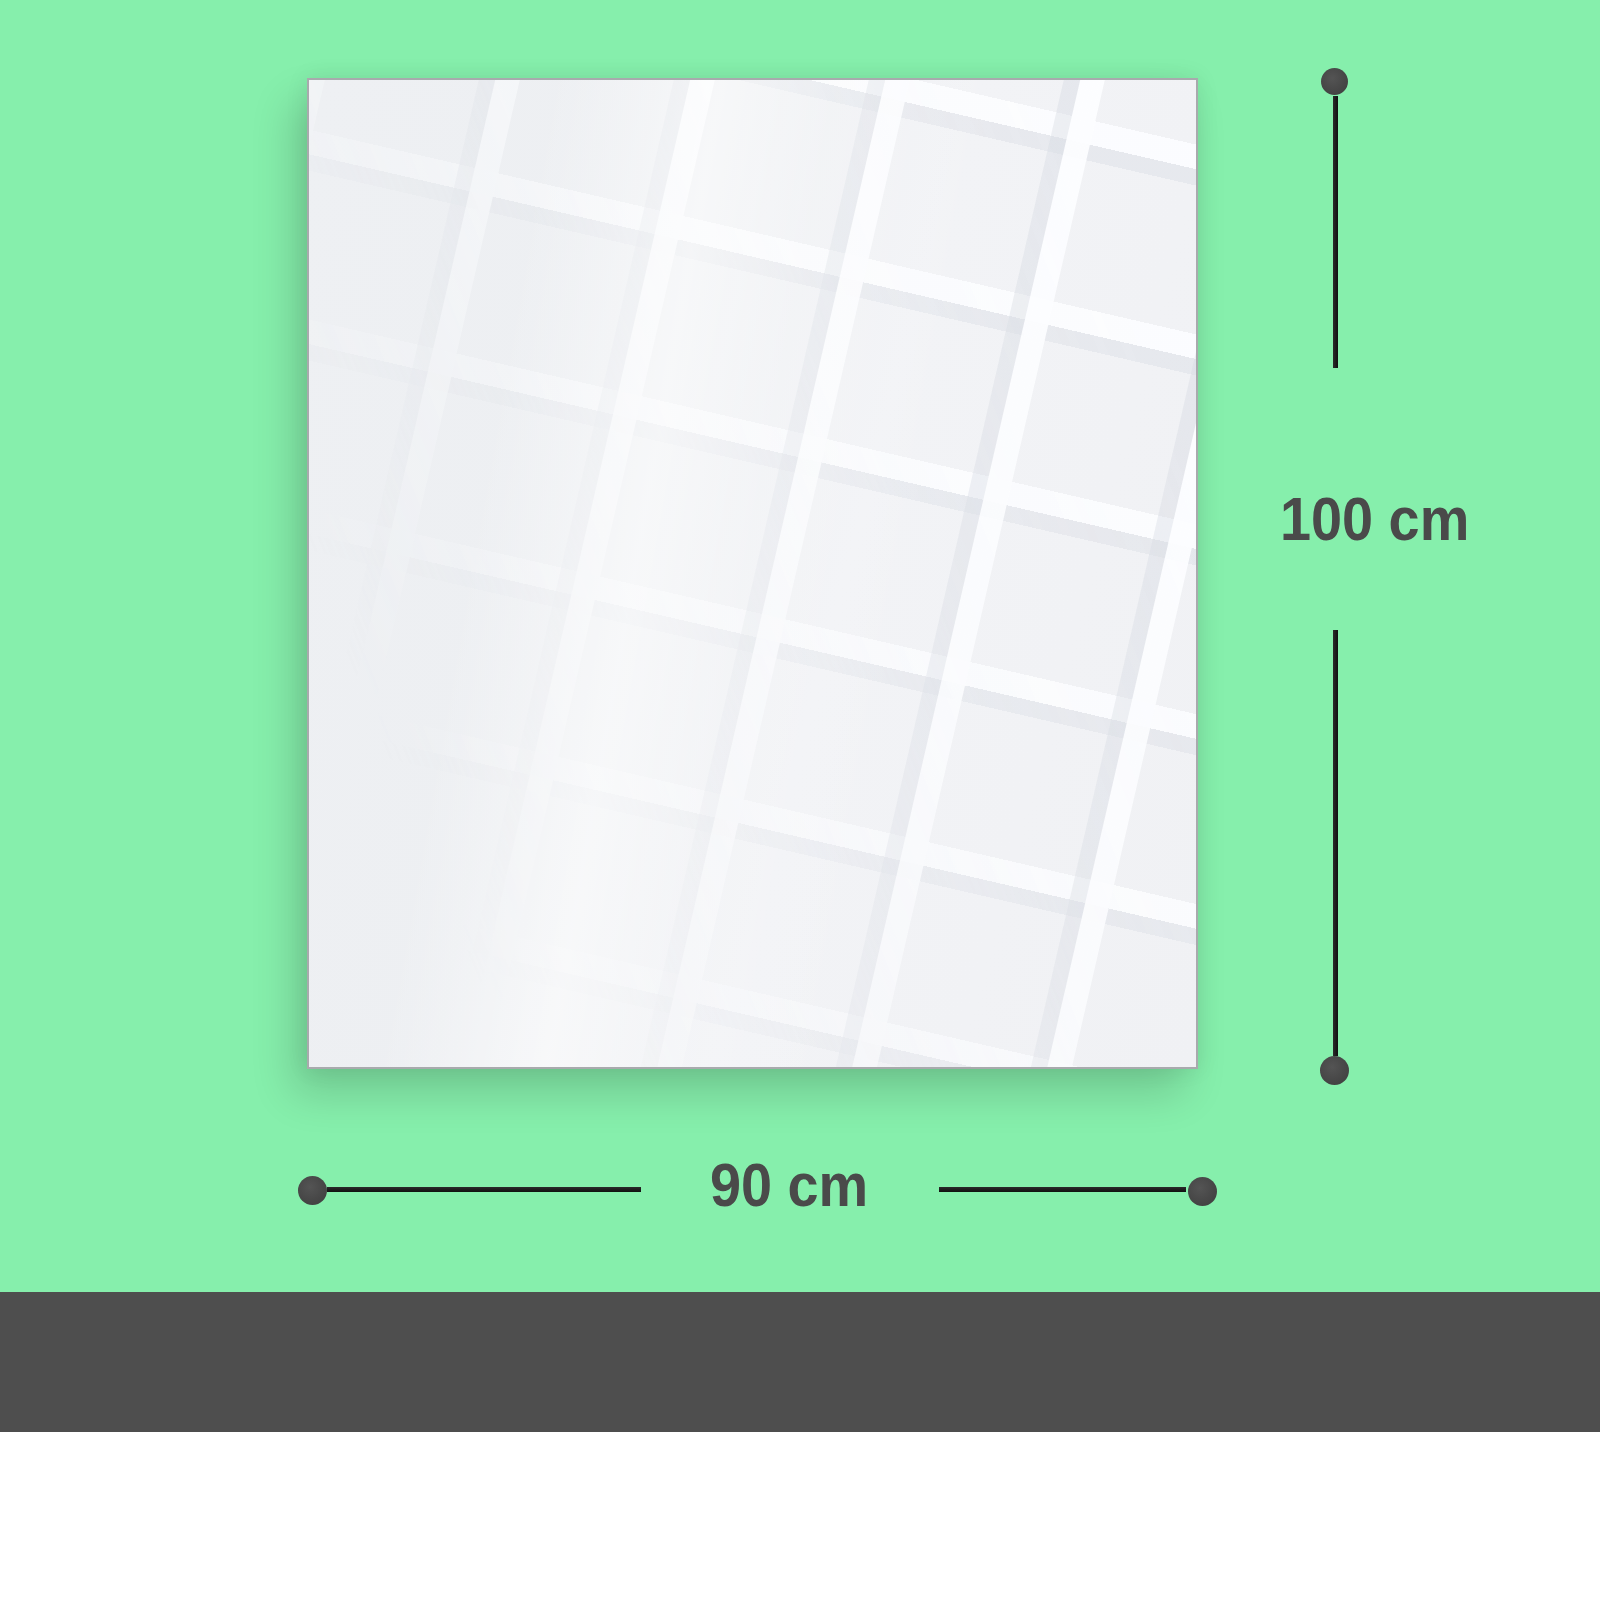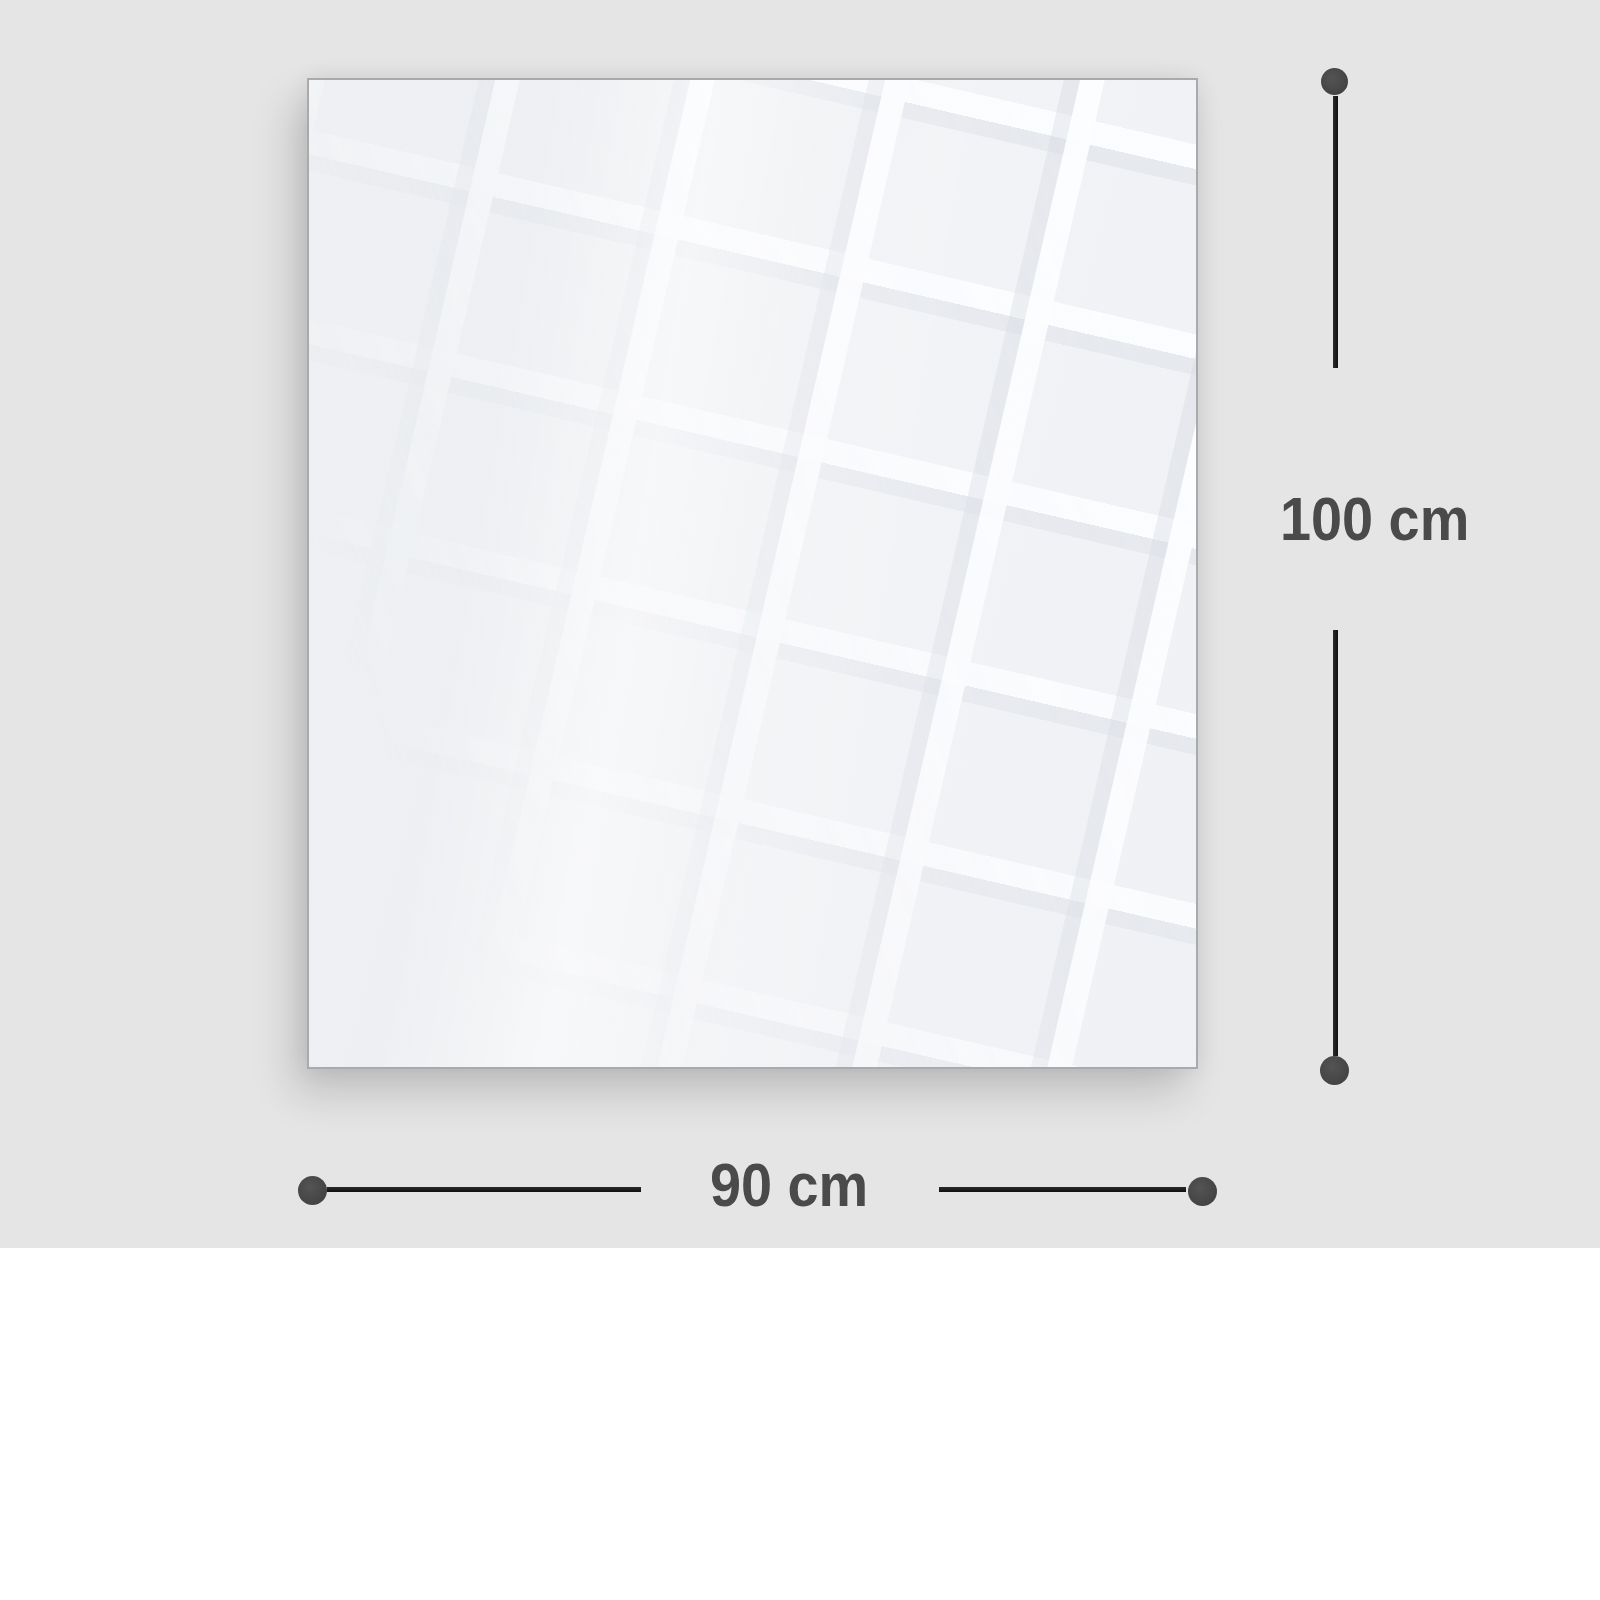--- a/index.html
+++ b/index.html
@@ -1,19 +1,19 @@
 <!DOCTYPE html>
 <html><head>
 <meta charset="utf-8">
 <style>
   html,body{margin:0;padding:0;background:#ffffff;}
   .stage{
     position:relative;
-    width:1600px;height:1248px;
-    background:#e5e5e5;
+    width:1600px;height:1432px;
+    background:#86efac;
     overflow:hidden;
     font-family:"Liberation Sans", sans-serif;
   }
 
   
   .panel{
     position:absolute;
     left:307px;top:78px;
     width:891px;height:991px;
     box-sizing:border-box;

